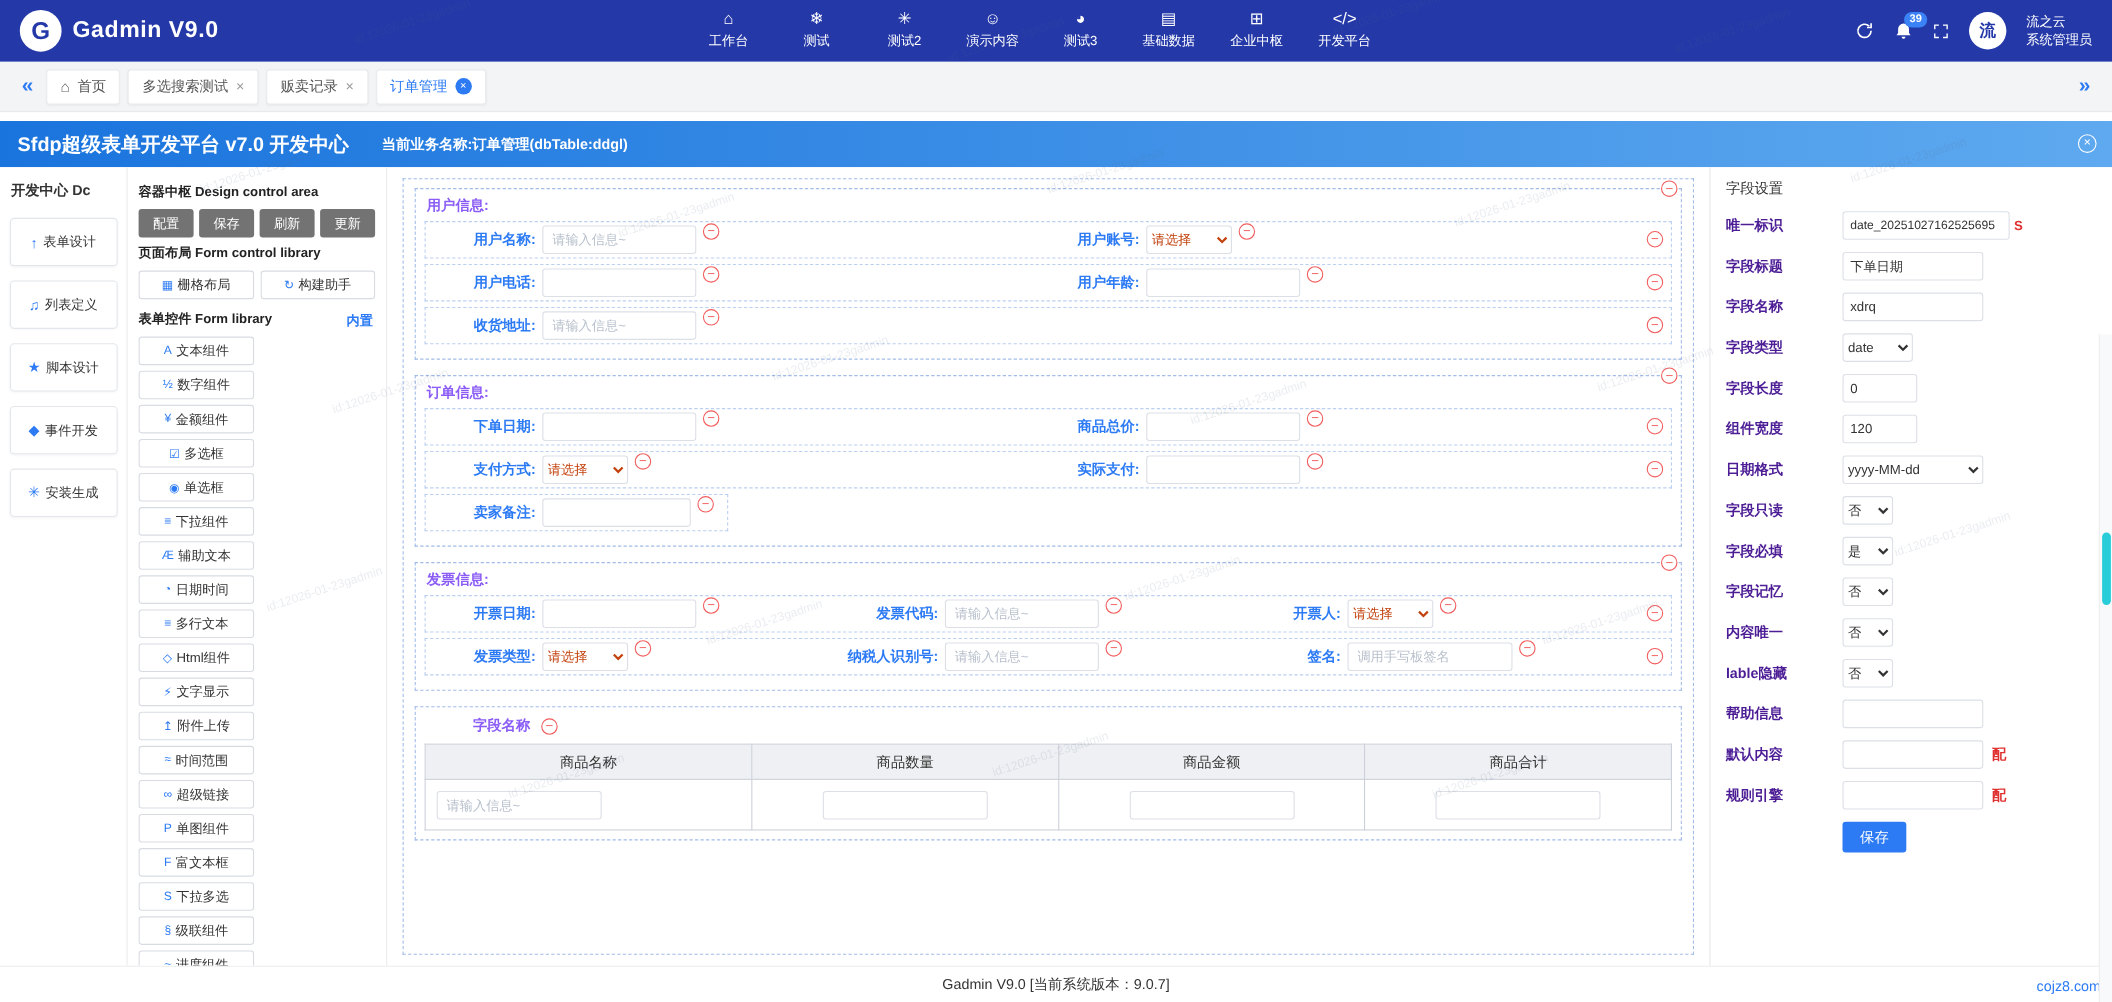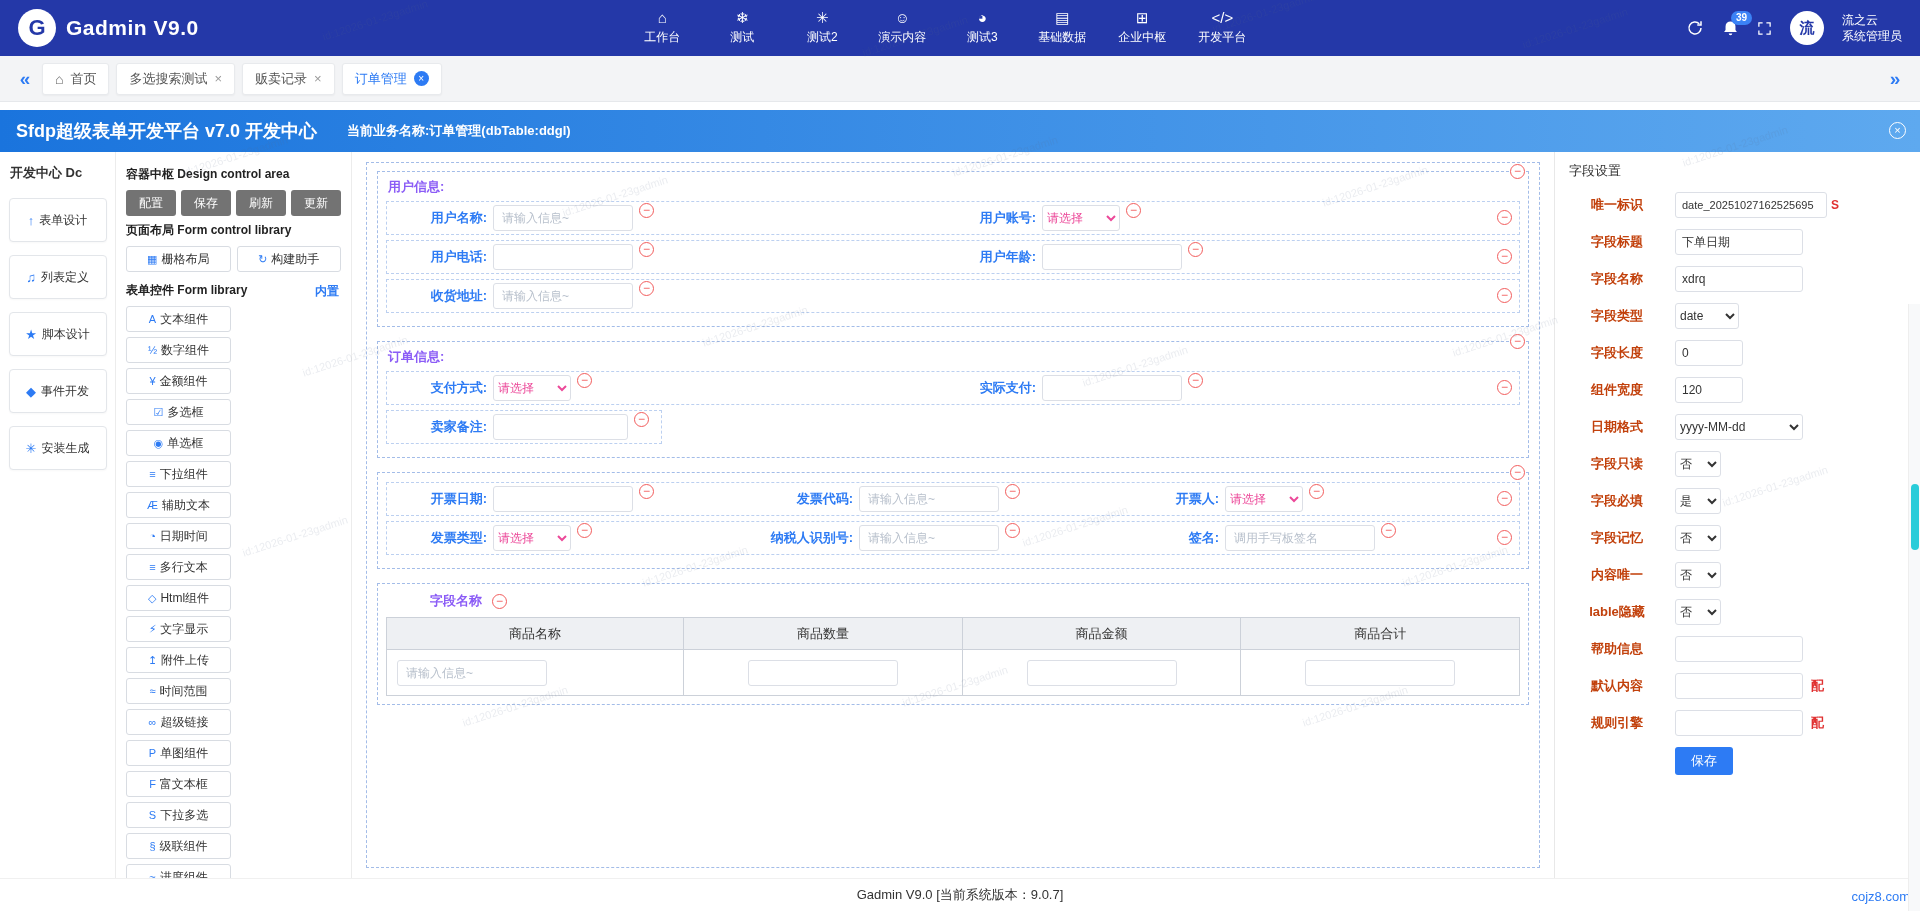--- a/index.html
+++ b/index.html
@@ -66,39 +66,39 @@
 .fsec-title{color:#8b5cf6;font-size:13px;font-weight:bold;margin:2px 0 3px 2px}
 .sec-rm{position:absolute;top:-8px;right:3px}
 .frow{border:1px dashed #bcd0f0;min-height:34px;margin:5px 0;padding:3px 30px 3px 4px;display:flex;align-items:center;position:relative}
 .frow.narrow{width:fit-content;padding-right:12px}
 .row-rm{position:absolute;right:7px;top:50%;margin-top:-8px}
 .field{display:flex;align-items:flex-start;flex:1;min-width:0}
 .f-label{color:#2d7bf4;font-size:13px;font-weight:bold;min-width:96px;text-align:right;margin-right:6px;line-height:26px;white-space:nowrap}
 .f-input{height:26px;border:1px solid #dcdfe6;border-radius:3px;padding:0 8px;font-size:12px;color:#333;width:140px;font-family:inherit}
 .f-input::placeholder{color:#b8c0cc}
 .f-select{height:26px;border:1px solid #dcdfe6;border-radius:3px;font-size:12px;width:78px;background:#fff;font-family:inherit}
-.f-select.ph{color:#ec4899}
+.f-select.ph{color:#c2410c}
 .w150c{width:150px}
 .w135c{width:135px}
 .rm{width:15px;height:15px;border:1px solid #f25d5d;color:#f25d5d;border-radius:50%;font-size:12px;line-height:12px;text-align:center;background:#fff;cursor:pointer;flex-shrink:0;display:inline-block}
 .rm::before{content:"−";display:block;margin-top:0px}
 .field .rm{margin-left:6px;margin-top:-2px}
 .detail-title-row{display:flex;align-items:center;gap:10px;margin:2px 0 4px 42px}
 .dtable{width:100%;border-collapse:collapse;margin-top:4px}
 .dtable th{background:#eef0f3;border:1px solid #ccd1d9;height:32px;font-size:13px;color:#333;font-weight:normal}
 .dtable td{border:1px solid #ccd1d9;height:46px;text-align:center}
 .dtable input{height:26px;border:1px solid #dcdfe6;border-radius:3px;width:150px;padding:0 8px;font-size:12px;color:#333;font-family:inherit}
 .dtable input::placeholder{color:#b8c0cc}
 .dtable td:first-child{text-align:left;padding-left:10px}
 
 
 .right-panel{width:366px;border-left:1px solid #e8e8e8;padding:10px 14px;flex-shrink:0;overflow:hidden}
 .rp-title{font-size:13px;color:#333;margin-bottom:12px}
 .rp-row{display:flex;align-items:center;margin-bottom:11px}
-.rp-label{color:#c2410c;font-size:13px;font-weight:bold;width:96px;text-align:center;margin-right:10px;white-space:nowrap;flex-shrink:0}
+.rp-label{color:#4c1d95;font-size:13px;font-weight:bold;width:96px;text-align:left;margin-right:10px;white-space:nowrap;flex-shrink:0}
 .rp-input{height:26px;border:1px solid #dcdfe6;border-radius:3px;padding:0 6px;font-size:12px;color:#333;font-family:inherit}
 .rp-select{height:26px;border:1px solid #dcdfe6;border-radius:3px;font-size:12px;color:#333;background:#fff;font-family:inherit}
 .w152{width:152px;font-size:11px}
 .w140{width:128px}
 .w68{width:68px}
 .w64{width:64px}
 .w46{width:46px}
 .rp-mark{color:#e03131;font-size:12px;margin-left:4px;font-weight:bold}
 .rp-config{color:#e03131;font-size:13px;margin-left:8px;cursor:pointer;font-weight:bold}
 .rp-save{margin-left:106px;background:#2d7bf4;color:#fff;border:none;border-radius:3px;height:28px;padding:0 16px;font-size:13px;cursor:pointer;font-family:inherit}
@@ -427,20 +427,33 @@
           </div>
         </div>
       </section>
 
       <section class="fsec">
         <span class="rm sec-rm"></span>
         <div class="fsec-title">订单信息:</div>
         <div class="frow">
           <span class="rm row-rm"></span>
           <div class="field">
+            <span class="f-label">下单日期:</span>
+            <input class="f-input" style="">
+            <span class="rm"></span>
+          </div>
+          <div class="field">
+            <span class="f-label">商品总价:</span>
+            <input class="f-input" style="">
+            <span class="rm"></span>
+          </div>
+        </div>
+        <div class="frow">
+          <span class="rm row-rm"></span>
+          <div class="field">
             <span class="f-label">支付方式:</span>
             <select class="f-select ph"><option>请选择</option></select>
             <span class="rm"></span>
           </div>
           <div class="field">
             <span class="f-label">实际支付:</span>
             <input class="f-input" style="">
             <span class="rm"></span>
           </div>
         </div>
@@ -448,20 +461,21 @@
           <div class="field">
             <span class="f-label">卖家备注:</span>
             <input class="f-input w135c" style="">
             <span class="rm"></span>
           </div>
         </div>
       </section>
 
       <section class="fsec">
         <span class="rm sec-rm"></span>
+        <div class="fsec-title">发票信息:</div>
         <div class="frow">
           <span class="rm row-rm"></span>
           <div class="field">
             <span class="f-label">开票日期:</span>
             <input class="f-input" style="">
             <span class="rm"></span>
           </div>
           <div class="field">
             <span class="f-label">发票代码:</span>
             <input class="f-input" placeholder="请输入信息~" style="">

